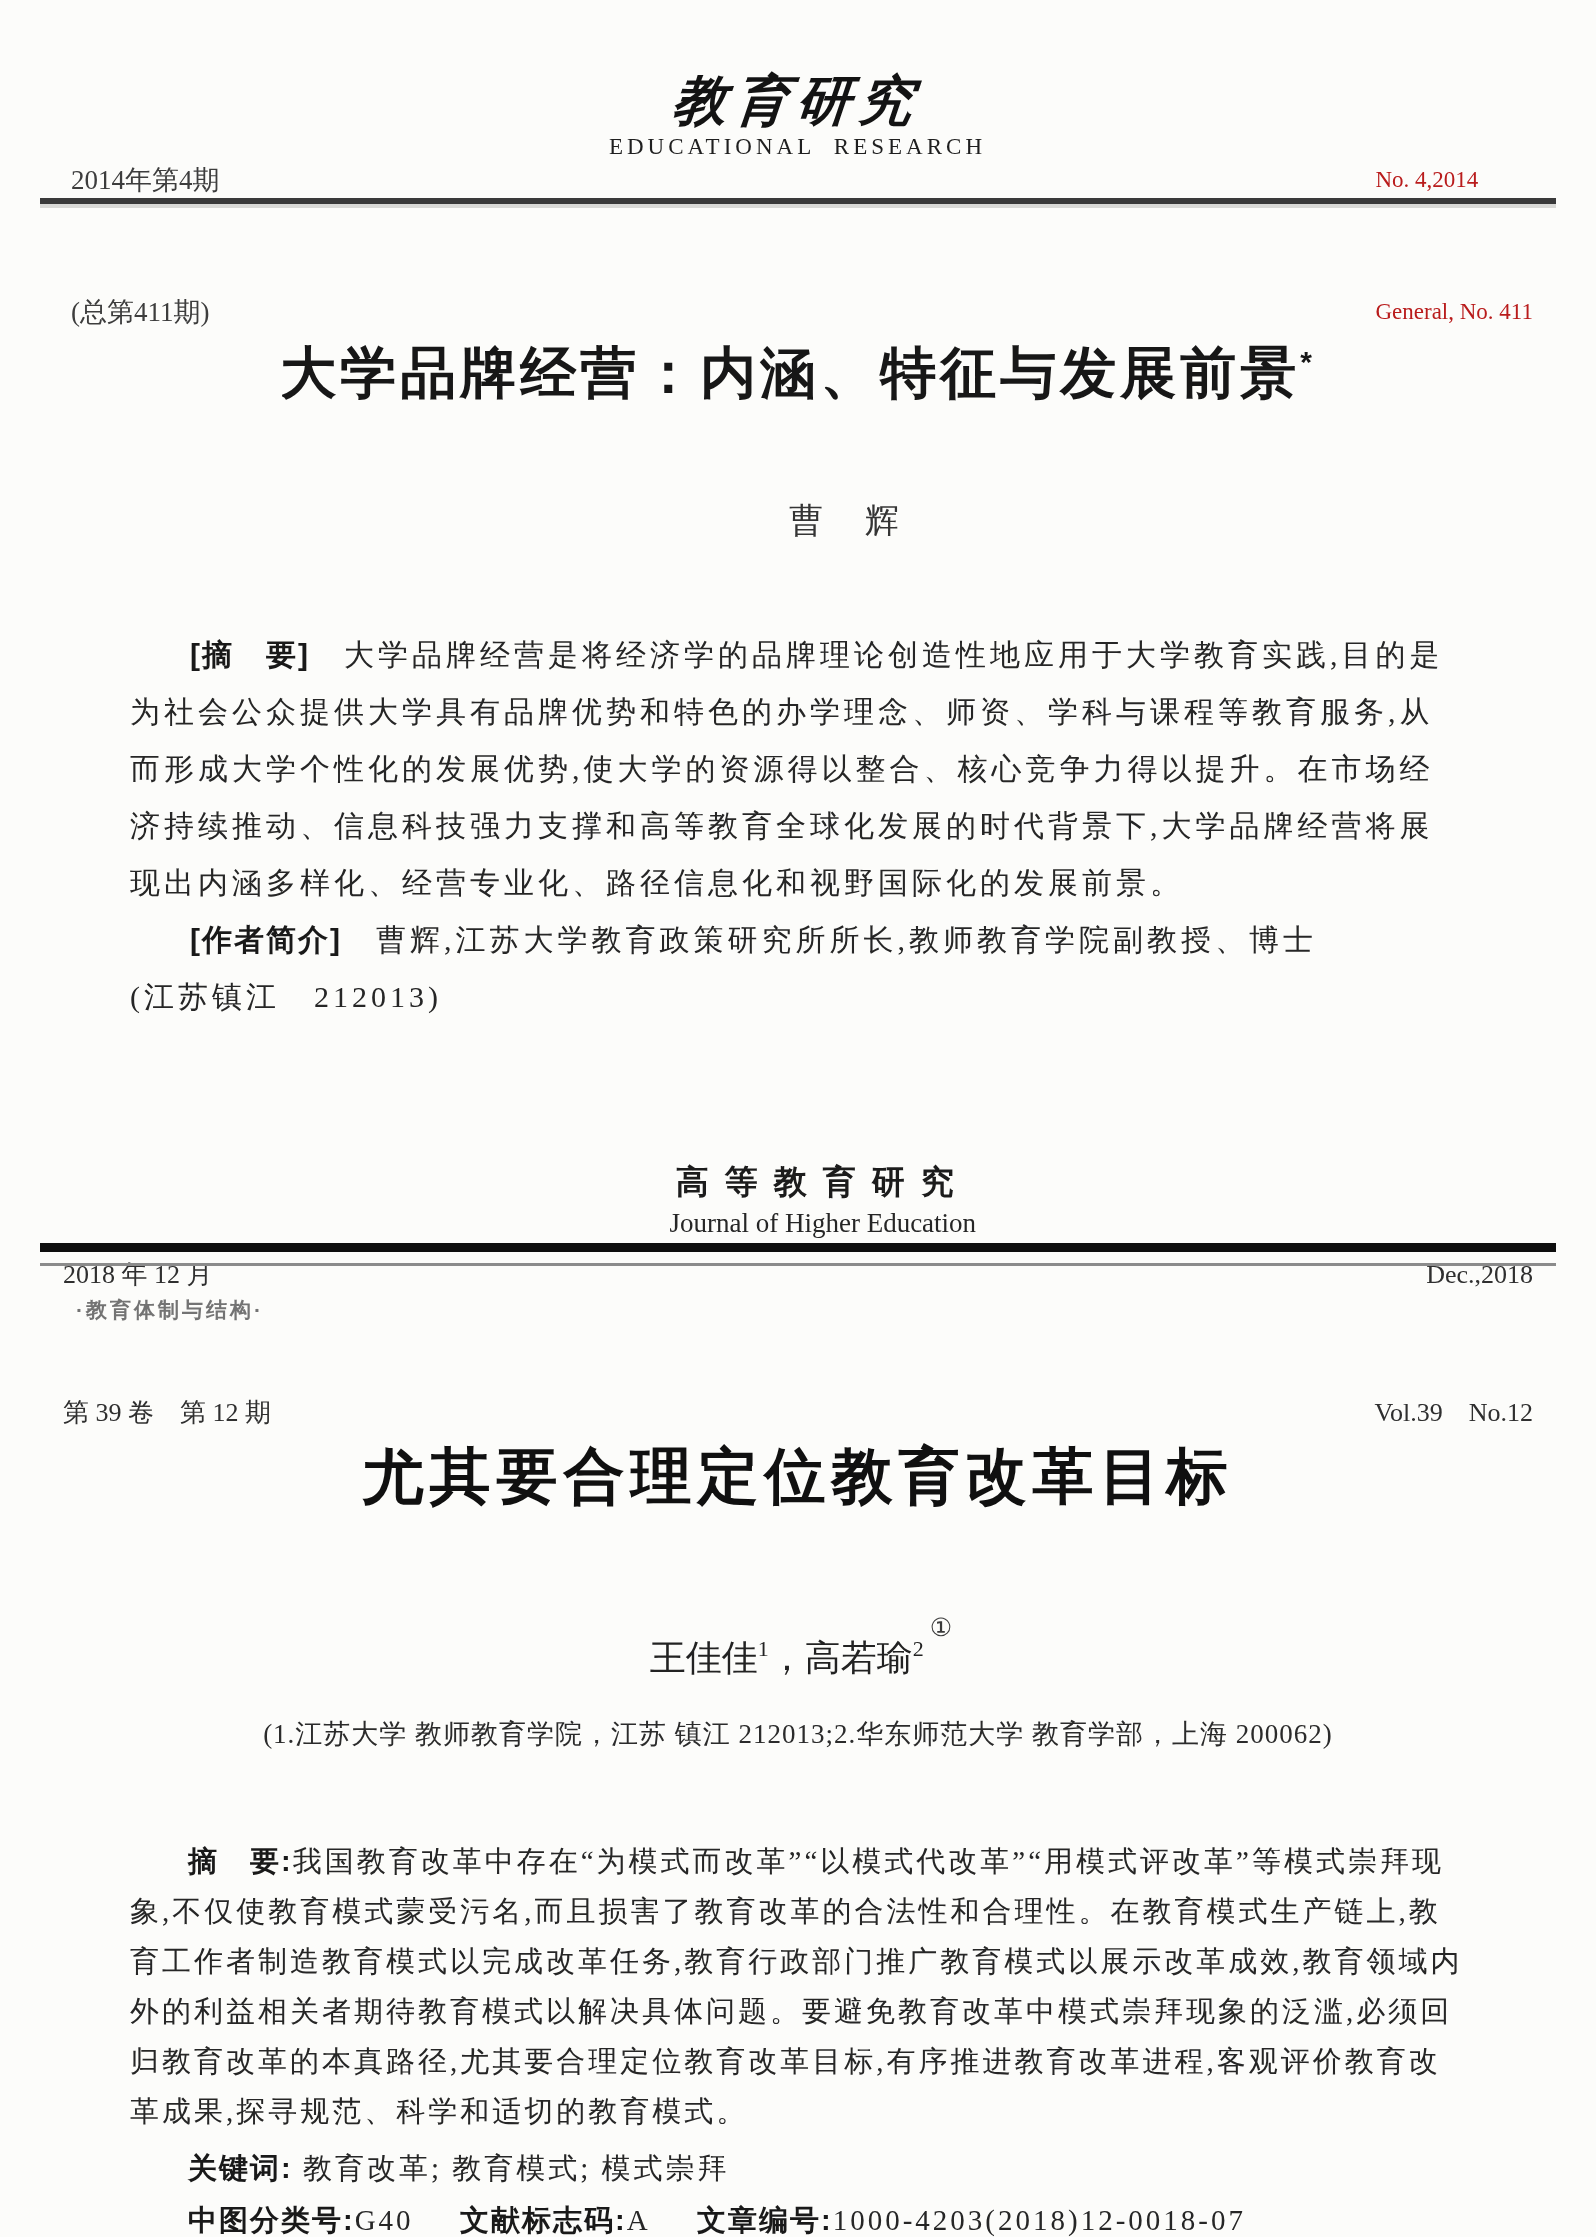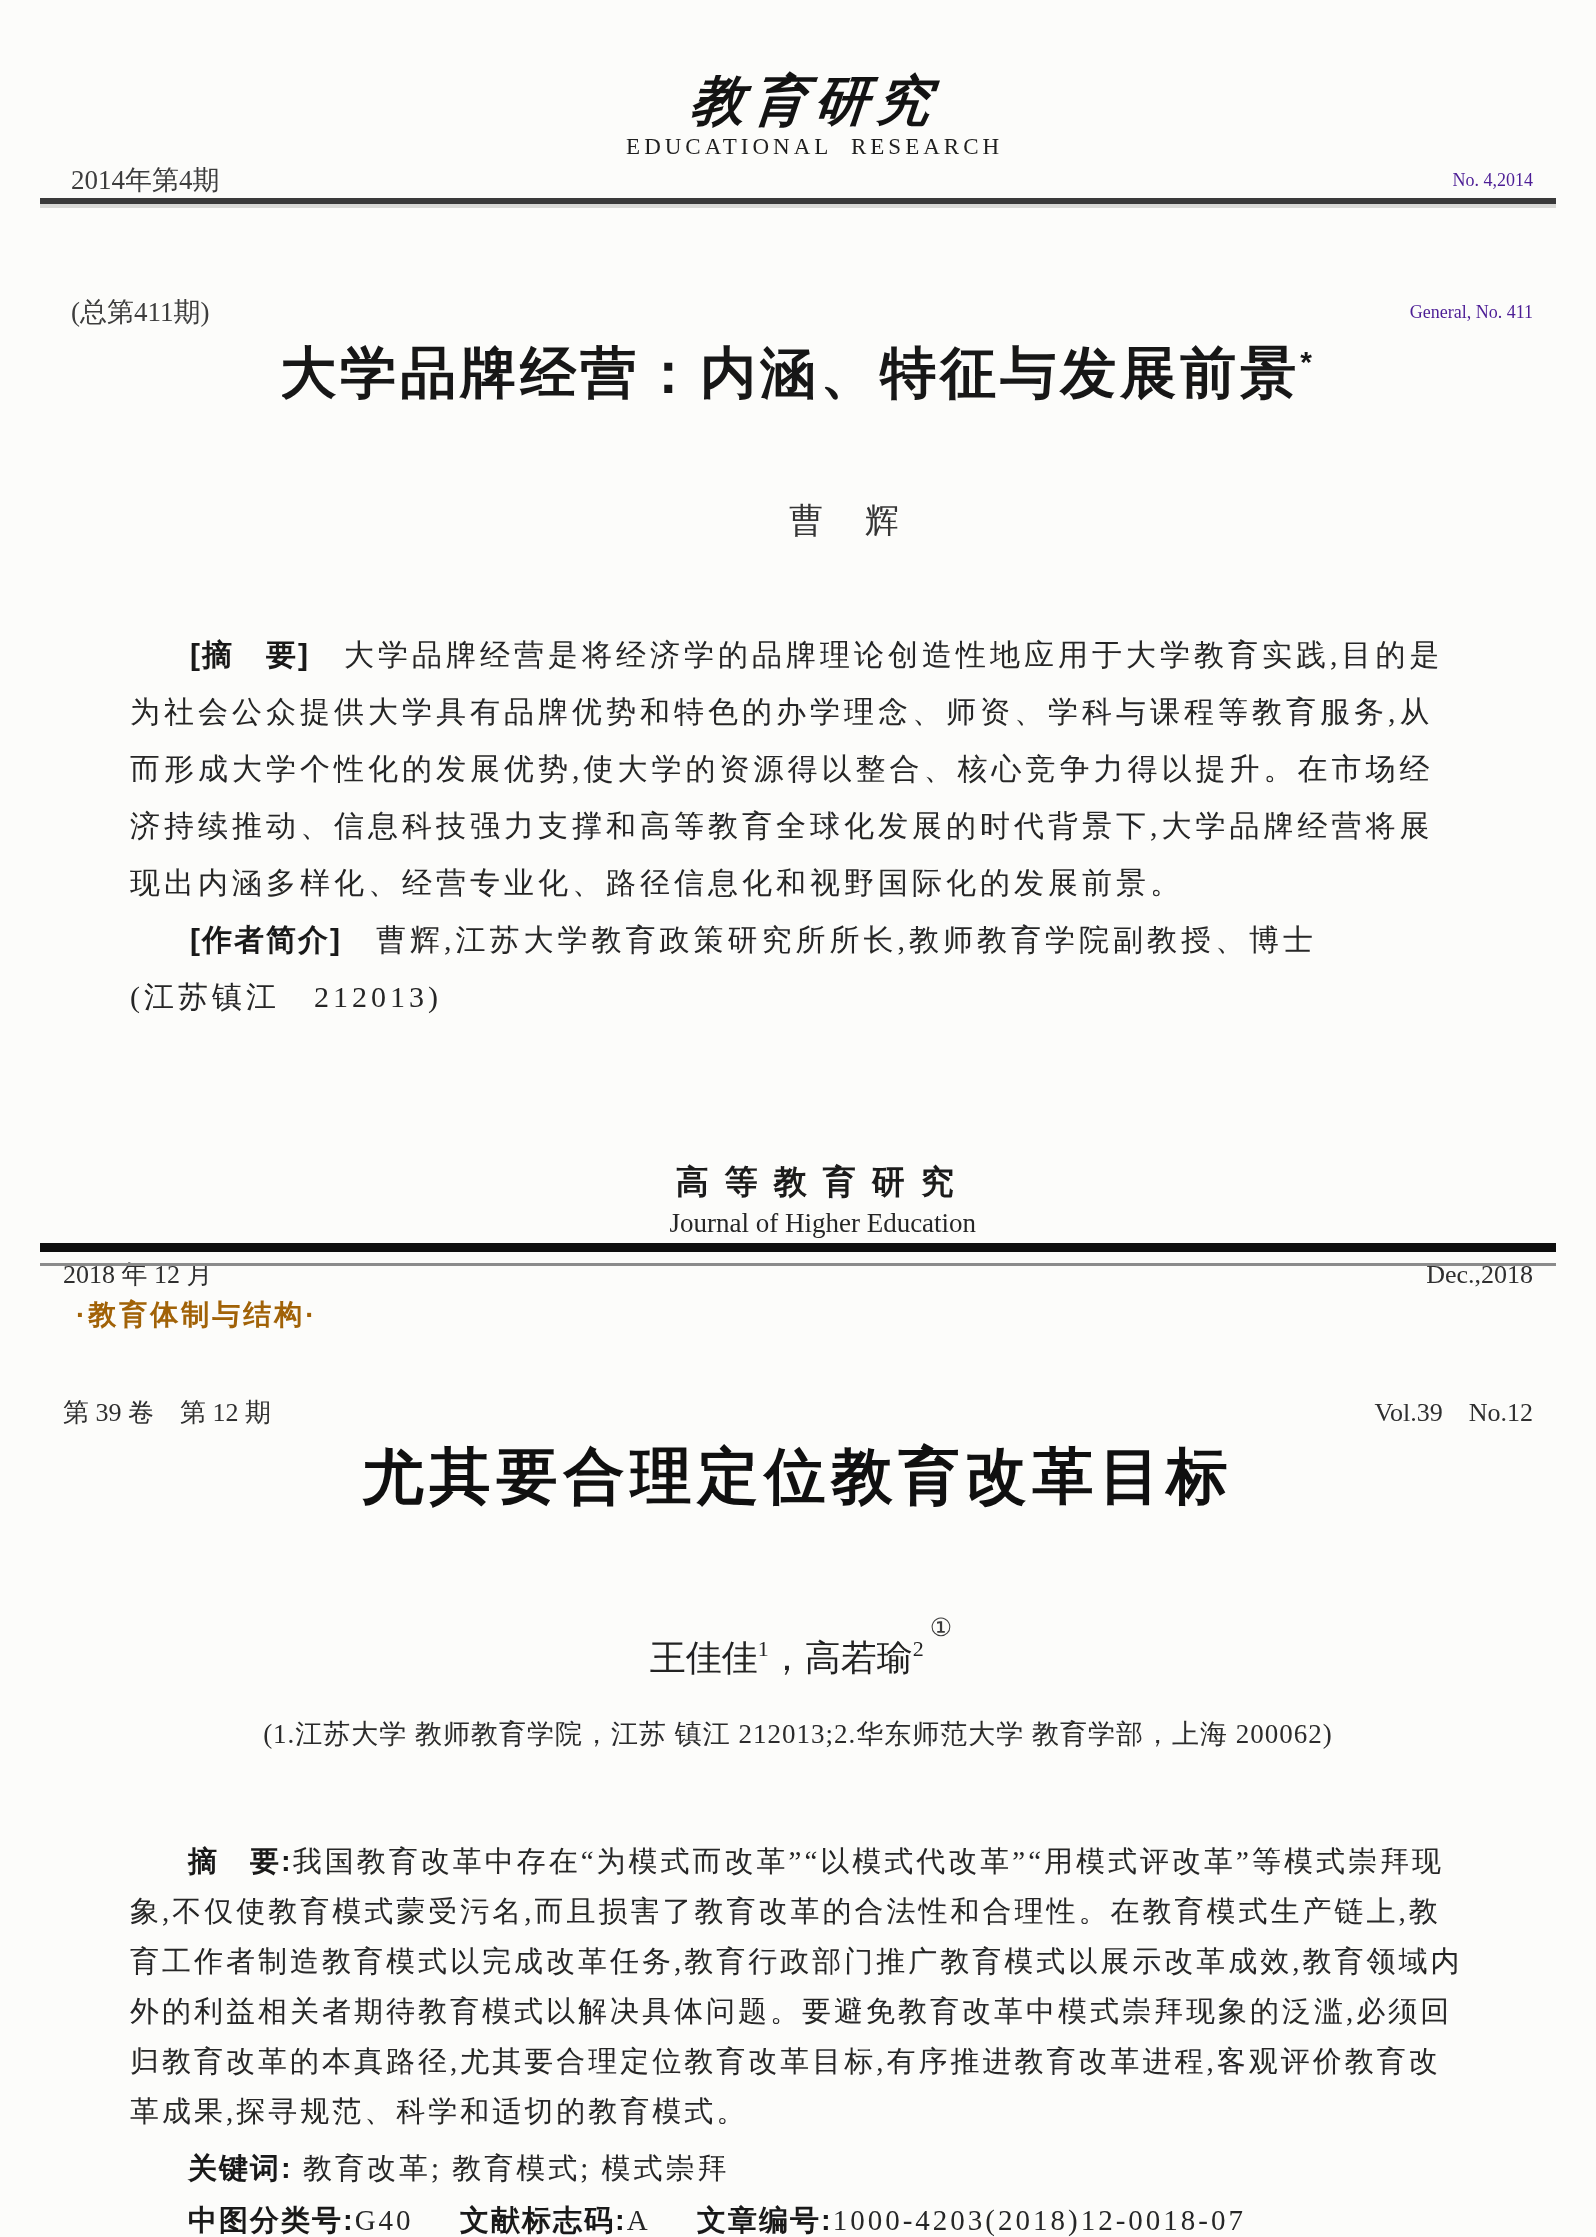--- a/index.html
+++ b/index.html
@@ -8,41 +8,41 @@
     background:#fcfcfa;overflow:hidden;color:#262626;
     font-family:"Liberation Serif",serif;
   }
   .pre{white-space:pre;}
   
   .header1{position:absolute;top:70px;left:63px;right:63px;display:flex;justify-content:space-between;align-items:flex-start;}
   .h1-left{font-size:27px;line-height:44px;color:#3d3d3d;margin-left:8px;}
   .h1-center{text-align:center;flex:1;}
   .logo-cn{font-family:"DejaVu Serif",serif;font-weight:bold;font-style:italic;font-size:54px;line-height:60px;letter-spacing:8px;color:#131313;transform:skewX(-5deg);display:inline-block;}
   .logo-en{font-size:23px;letter-spacing:4px;color:#1f1f1f;margin-top:4px;}
-  .h1-right{font-size:18px;line-height:44px;text-align:right;color:#4c1d95;}
+  .h1-right{font-size:23px;line-height:44px;color:#b91c1c;}
   .rule1{position:absolute;top:198px;left:40px;right:40px;height:6px;background:#3a3a3a;box-shadow:0 4px 0 #d9d9d6;}
   
   .title1{position:absolute;top:336px;left:0;width:100%;text-align:center;font-family:"Liberation Sans",sans-serif;font-weight:bold;font-size:56px;letter-spacing:4px;color:#171717;}
   .title-note{font-size:30px;vertical-align:super;font-weight:bold;}
   .author1{position:absolute;top:498px;left:0;width:100%;text-align:center;font-size:34px;letter-spacing:4px;color:#343434;padding-left:48px;}
   .abs1{position:absolute;top:626px;left:130px;width:1336px;font-size:30px;line-height:57px;letter-spacing:4px;color:#262626;}
   .abs1 p{margin:0;text-indent:2em;}
   .label-hei{font-family:"Liberation Sans",sans-serif;font-weight:bold;color:#191919;letter-spacing:2px;}
   .bio-line2{display:block;text-indent:0;}
   
   .header2{position:absolute;top:1160px;left:63px;right:63px;display:flex;justify-content:space-between;align-items:flex-start;}
   .h2-left{font-size:26px;line-height:46px;color:#2f2f2f;}
   .h2-center{text-align:center;flex:1;}
   .h2-name{font-size:33px;letter-spacing:16px;color:#1c1c1c;font-weight:600;line-height:44px;}
   .h2-en{font-size:27px;color:#262626;margin-top:4px;}
   .h2-right{font-size:26px;line-height:46px;text-align:right;color:#2f2f2f;}
   .rule2a{position:absolute;top:1243px;left:40px;right:40px;height:9px;background:#0e0e0e;}
   .rule2b{position:absolute;top:1263px;left:40px;right:40px;height:3px;background:#8b8b8b;}
   
-  .section-label{position:absolute;top:1296px;left:76px;font-family:"Liberation Sans",sans-serif;font-weight:bold;font-size:28px;letter-spacing:3px;color:#a16207;}
+  .section-label{position:absolute;top:1296px;left:76px;font-family:"Liberation Sans",sans-serif;font-weight:bold;font-size:21px;letter-spacing:3px;color:#737373;}
   .title2{position:absolute;top:1436px;left:0;width:100%;text-align:center;font-family:"Liberation Sans",sans-serif;font-weight:bold;font-size:61px;letter-spacing:6px;color:#101010;}
   .authors2{position:absolute;top:1634px;left:0;width:100%;text-align:center;font-family:"Liberation Sans",sans-serif;font-size:36px;color:#222;}
   .authors2 .sup{font-family:"Liberation Serif",serif;font-size:22px;position:relative;top:-14px;}
   .authors2 .note{font-family:"Liberation Serif",serif;font-size:25px;position:relative;top:-34px;left:6px;color:#3a3a3a;}
   .affil{position:absolute;top:1716px;left:0;width:100%;text-align:center;font-size:27px;letter-spacing:1px;color:#2b2b2b;}
   .abs2{position:absolute;top:1836px;left:130px;width:1336px;font-size:29px;line-height:50px;letter-spacing:3px;color:#262626;}
   .abs2 p{margin:0;text-indent:2em;}
   .kw2{margin-top:8px !important;line-height:48px !important;}
   .clc{margin-top:4px !important;line-height:48px !important;}
   .gap-r{margin-right:1.6em;}

